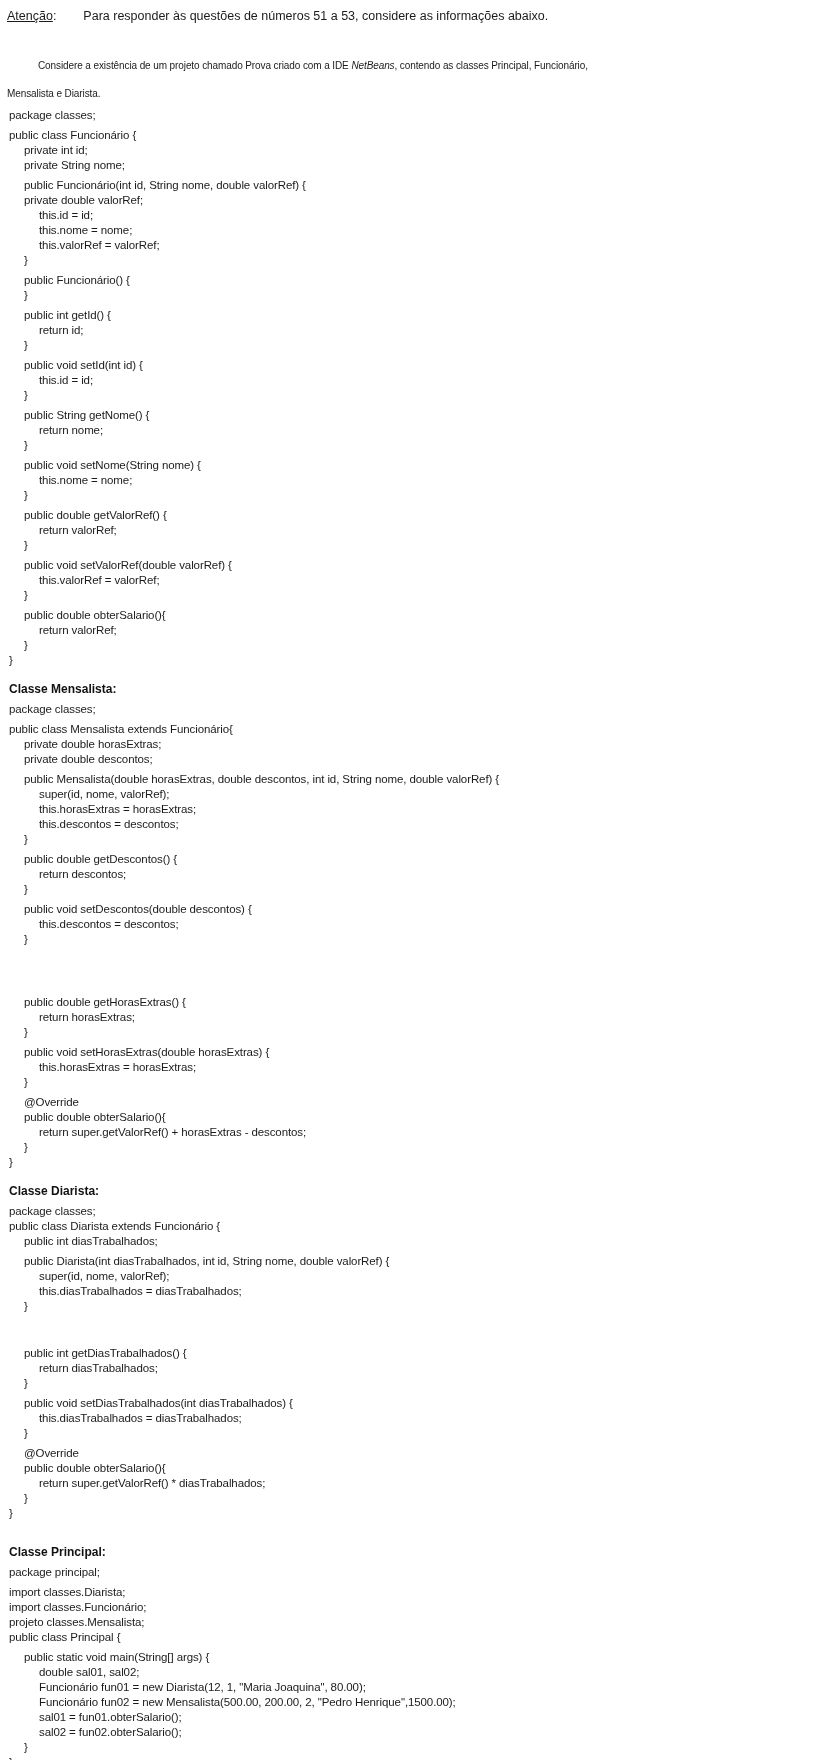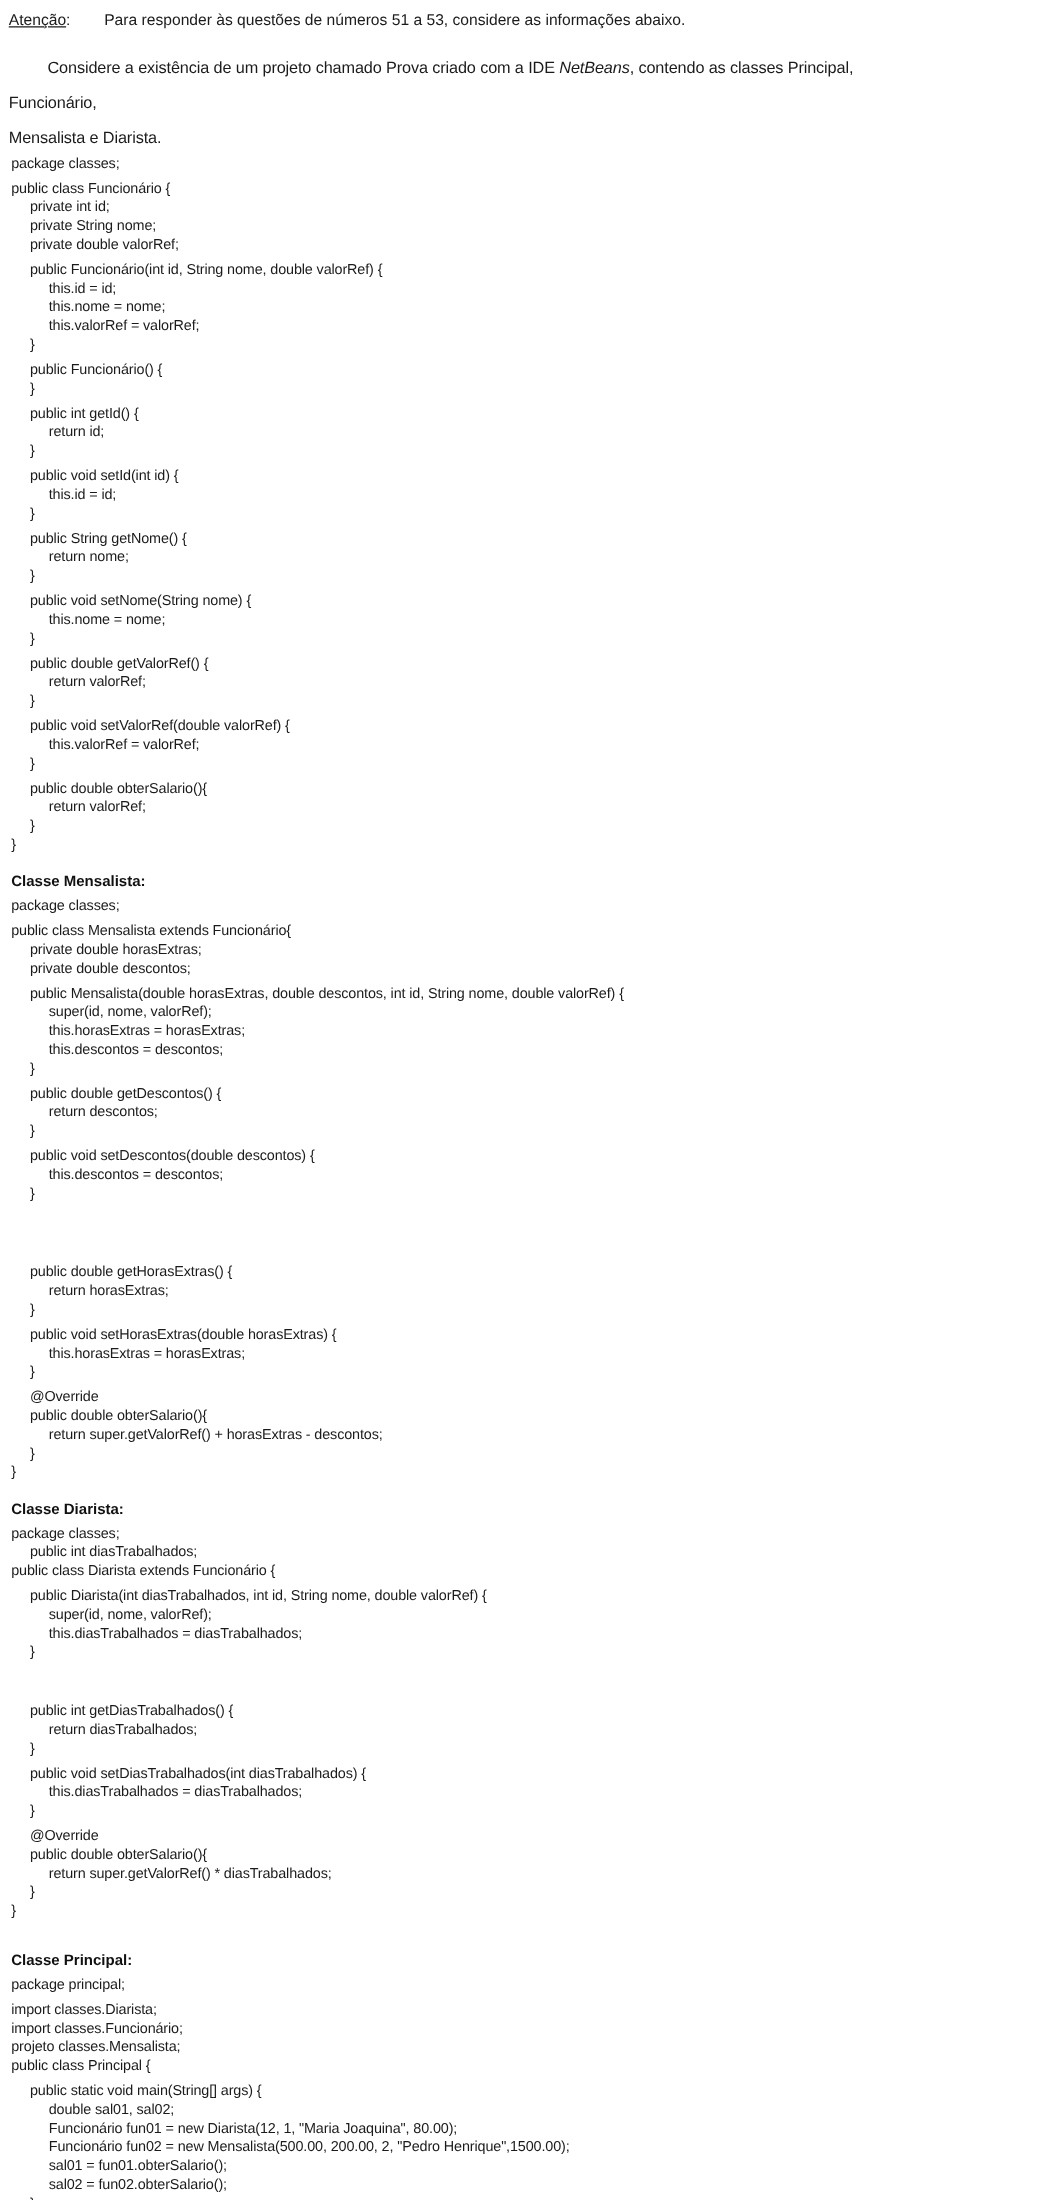--- a/index.html
+++ b/index.html
@@ -10,22 +10,22 @@
     color: #1b1b1b;
     -webkit-font-smoothing: antialiased;
   }
   .page { padding: 8px 7px 14px 7px; width: 763px; }
 
   .header-line { font-size: 12.5px; line-height: 16px; white-space: nowrap; }
   .attn-label { text-decoration: underline; }
   .attn-colon { margin-right: 27px; }
 
   .intro {
-    margin-top: 16px;
-    font-size: 13px;
+    margin-top: 28px;
+    font-size: 10px;
     line-height: 28px;
     text-indent: 31px;
     letter-spacing: -0.1px;
   }
   .intro .line2 { display: inline-block; text-indent: 0; }
 
   .code-section .section-heading {
     font-weight: bold;
     font-size: 12px;
     line-height: 15px;
@@ -56,22 +56,22 @@
     <span>Considere a existência de um projeto chamado Prova criado com a IDE </span><em>NetBeans</em><span>, contendo as classes Principal, Funcionário,</span><br>
     <span class="line2">Mensalista e Diarista.</span>
   </p>
 
   <div id="sections">
       <section class="code-section">
         <div class="code-line" style="padding-left: 2px;">package classes;</div>
         <div class="code-line gap" style="padding-left: 2px;">public class Funcionário {</div>
         <div class="code-line" style="padding-left: 17px;">private int id;</div>
         <div class="code-line" style="padding-left: 17px;">private String nome;</div>
+        <div class="code-line gap" style="padding-left: 17px;">public Funcionário(int id, String nome, double valorRef) {</div>
         <div class="code-line" style="padding-left: 17px;">private double valorRef;</div>
-        <div class="code-line gap" style="padding-left: 17px;">public Funcionário(int id, String nome, double valorRef) {</div>
         <div class="code-line" style="padding-left: 32px;">this.id = id;</div>
         <div class="code-line" style="padding-left: 32px;">this.nome = nome;</div>
         <div class="code-line" style="padding-left: 32px;">this.valorRef = valorRef;</div>
         <div class="code-line" style="padding-left: 17px;">}</div>
         <div class="code-line gap" style="padding-left: 17px;">public Funcionário() {</div>
         <div class="code-line" style="padding-left: 17px;">}</div>
         <div class="code-line gap" style="padding-left: 17px;">public int getId() {</div>
         <div class="code-line" style="padding-left: 32px;">return id;</div>
         <div class="code-line" style="padding-left: 17px;">}</div>
         <div class="code-line gap" style="padding-left: 17px;">public void setId(int id) {</div>
@@ -119,22 +119,22 @@
         <div class="code-line" style="padding-left: 17px;">}</div>
         <div class="code-line gap" style="padding-left: 17px;">@Override</div>
         <div class="code-line" style="padding-left: 17px;">public double obterSalario(){</div>
         <div class="code-line" style="padding-left: 32px;">return super.getValorRef() + horasExtras - descontos;</div>
         <div class="code-line" style="padding-left: 17px;">}</div>
         <div class="code-line" style="padding-left: 2px;">}</div>
       </section>
       <section class="code-section">
         <div class="section-heading">Classe Diarista:</div>
         <div class="code-line" style="padding-left: 2px;">package classes;</div>
+        <div class="code-line" style="padding-left: 2px;">public class Diarista extends Funcionário {</div>
         <div class="code-line" style="padding-left: 17px;">public int diasTrabalhados;</div>
-        <div class="code-line" style="padding-left: 2px;">public class Diarista extends Funcionário {</div>
         <div class="code-line gap" style="padding-left: 17px;">public Diarista(int diasTrabalhados, int id, String nome, double valorRef) {</div>
         <div class="code-line" style="padding-left: 32px;">super(id, nome, valorRef);</div>
         <div class="code-line" style="padding-left: 32px;">this.diasTrabalhados = diasTrabalhados;</div>
         <div class="code-line" style="padding-left: 17px;">}</div>
         <div class="code-line gap" style="padding-left: 17px; margin-top: 32px;">public int getDiasTrabalhados() {</div>
         <div class="code-line" style="padding-left: 32px;">return diasTrabalhados;</div>
         <div class="code-line" style="padding-left: 17px;">}</div>
         <div class="code-line gap" style="padding-left: 17px;">public void setDiasTrabalhados(int diasTrabalhados) {</div>
         <div class="code-line" style="padding-left: 32px;">this.diasTrabalhados = diasTrabalhados;</div>
         <div class="code-line" style="padding-left: 17px;">}</div>

